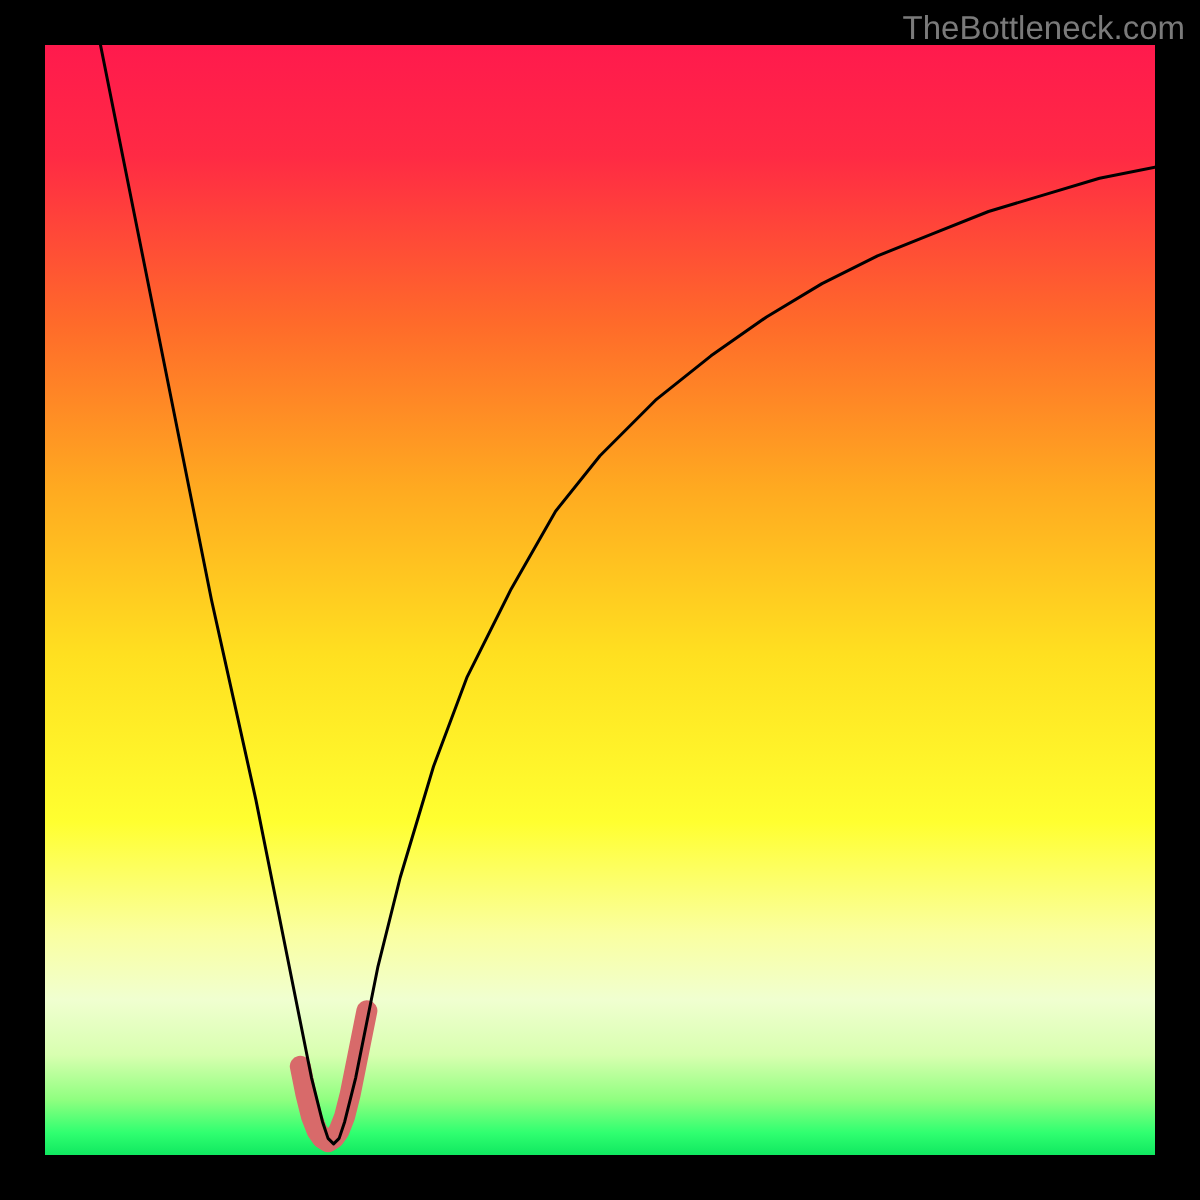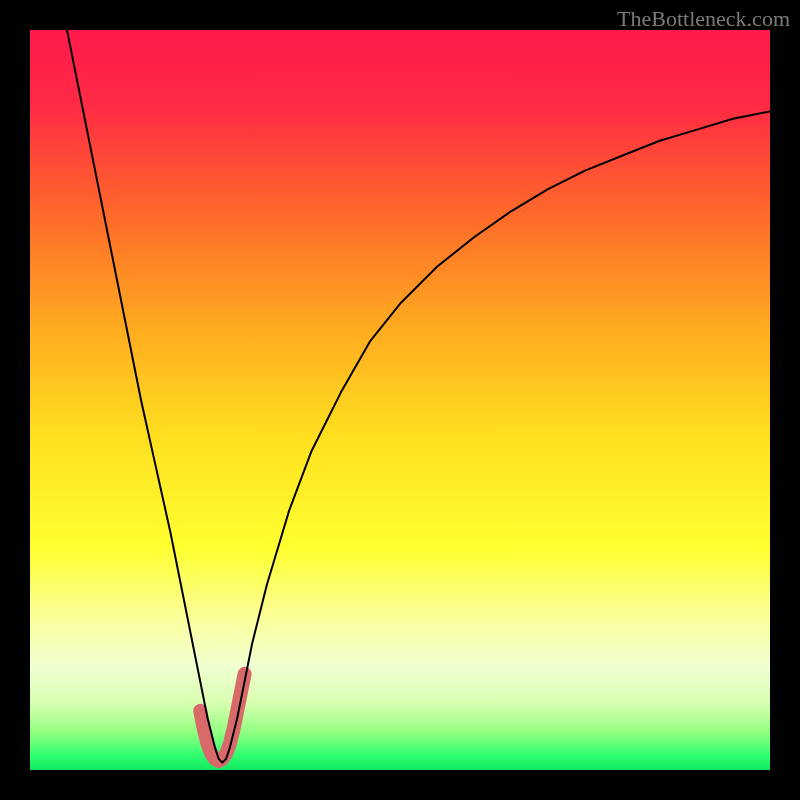--- a/index.html
+++ b/index.html
@@ -12,21 +12,20 @@
     font-family: Arial, sans-serif;
   }
   .watermark {
     position: absolute;
     top: 6px;
     right: 10px;
     color: #7a7a7a;
     font-size: 22px;
     font-weight: 500;
     z-index: 10;
-    font-family: Liberation Serif, serif;
   }
   .plot-area {
     position: absolute;
     top: 30px;
     left: 30px;
     width: 740px;
     height: 740px;
   }
   .plot-area svg {
     display: block;

